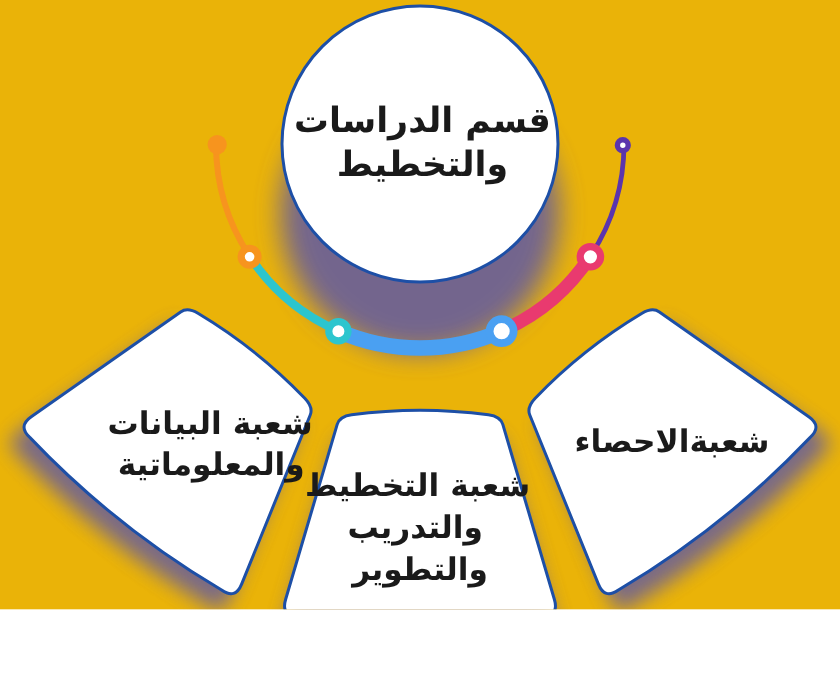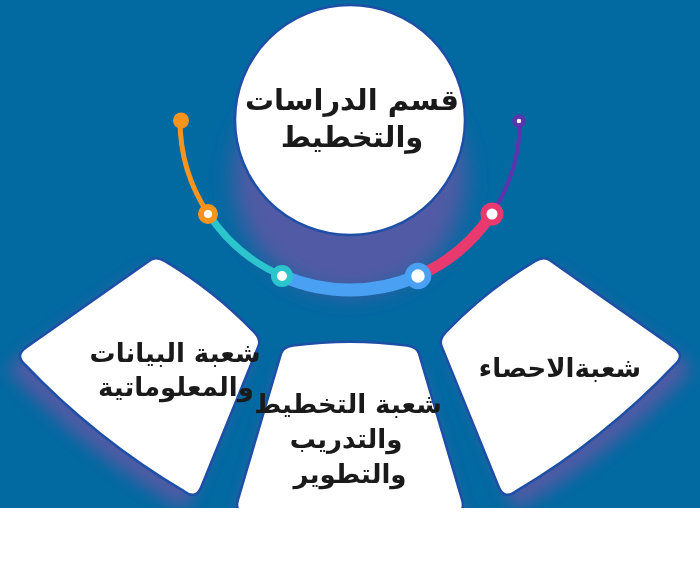--- a/index.html
+++ b/index.html
@@ -4,21 +4,21 @@
 <style>
   html, body {
     margin: 0;
     padding: 0;
     background: #ffffff;
   }
   .stage {
     position: relative;
     width: 700px;
     height: 508px;
-    background: #0369a1;
+    background: #eab308;
     overflow: hidden;
   }
   .lbl {
     font-family: "DejaVu Sans", sans-serif;
     font-weight: bold;
     text-anchor: middle;
     direction: rtl;
     unicode-bidi: plaintext;
   }
 </style>

